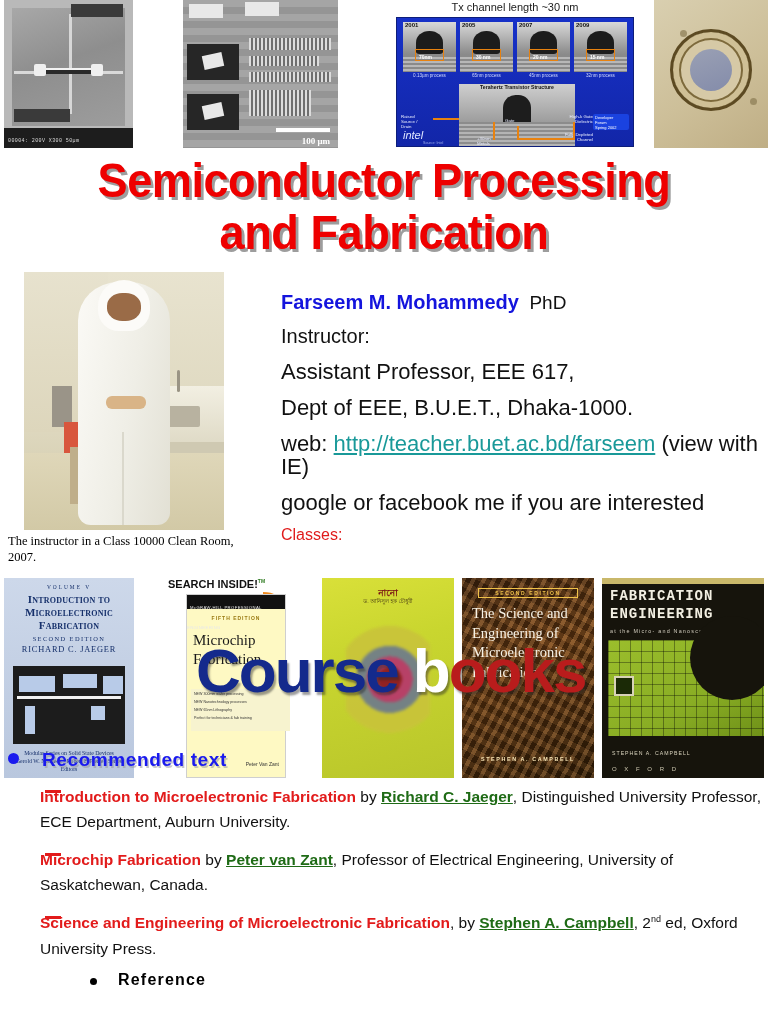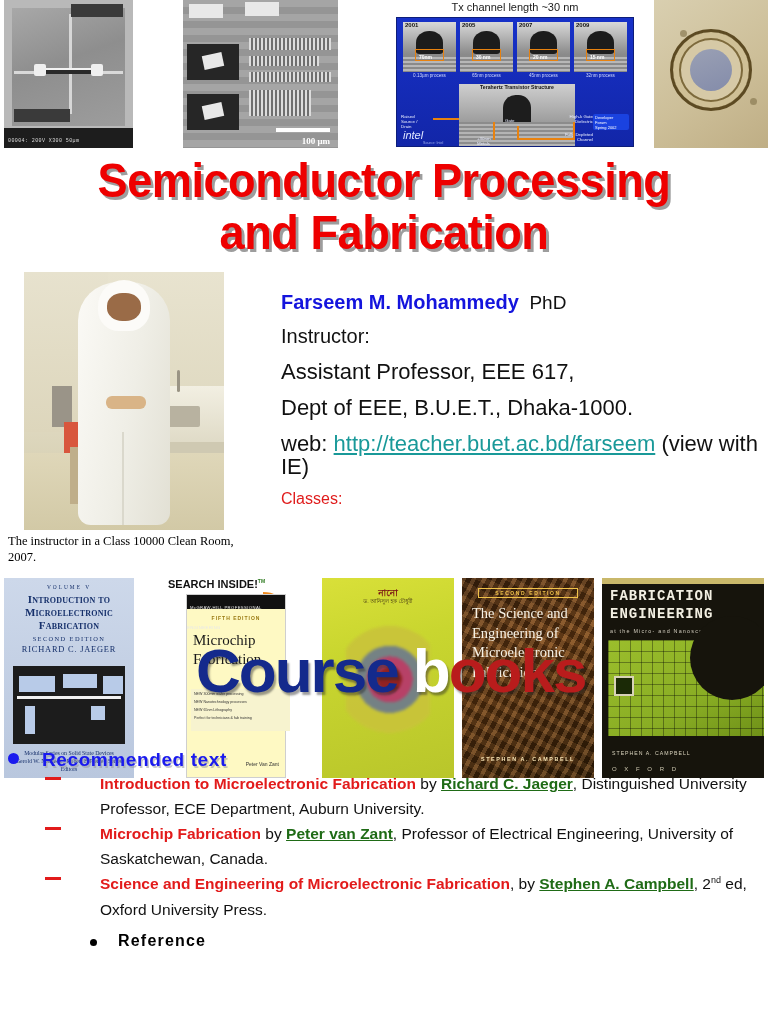--- a/index.html
+++ b/index.html
@@ -254,21 +254,21 @@
 
   
   .bullets { position:absolute; left:0; top:745px; width:768px; }
   .lvl1 { position:relative; padding-left:42px; margin-top:4px; }
   .lvl1 .dot { position:absolute; left:8px; top:4px; width:11px; height:11px;
          border-radius:50%; background:#1a1aee; }
   .lvl1 .h { font-size:19px; font-weight:bold; color:#1a1aee; letter-spacing:.6px;
          text-shadow:1.5px 1.5px 0 rgba(150,150,160,.55);
          font-family:"Liberation Sans", sans-serif; }
 
-  .lvl2 { position:relative; padding-left:100px; }
+  .lvl2 { position:relative; padding-left:40px; margin-top:13px; }
   .lvl2 .dash { position:absolute; left:45px; top:6px; width:16px; height:3px;
          background:#e21b1b; }
   .lvl2 .line { font-size:15.5px; color:#111; line-height:1.62;
          font-family:"Liberation Sans", sans-serif; }
   .lvl2 .bkt { color:#e21b1b; font-weight:bold; }
   .lvl2 .aut { color:#1f6b16; font-weight:bold; text-decoration:underline; }
   .lvl2 sup { font-size:9px; }
 
   .lvl3 { position:relative; padding-left:118px; margin-top:10px; }
   .lvl3 .dot { position:absolute; left:90px; top:7px; width:7px; height:7px;
@@ -419,20 +419,21 @@
       <span class="name">Farseem M. Mohammedy</span><span class="phd">&nbsp;&nbsp;</span><span class="phd">PhD</span>
     </div>
     <div class="ln" style="font-size:20px;">Instructor:</div>
     <div class="ln small">Assistant Professor, EEE 617,</div>
     <div class="ln small">Dept of EEE, B.U.E.T., Dhaka-1000.</div>
     <div class="ln small">
       <span>web:</span>
       <span class="link">http://teacher.buet.ac.bd/farseem</span>
       <span>(view with IE)</span>
     </div>
+    <div class="ln small">google or facebook me if you are interested</div>
     <div class="ln classes">Classes:</div>
   </div>
 
   <div class="books">
 
     <div class="bk bk1">
       <div class="t">
         <div class="vol">VOLUME V</div>
         <div class="main">Introduction to Microelectronic Fabrication</div>
         <div class="ed">SECOND EDITION</div>

